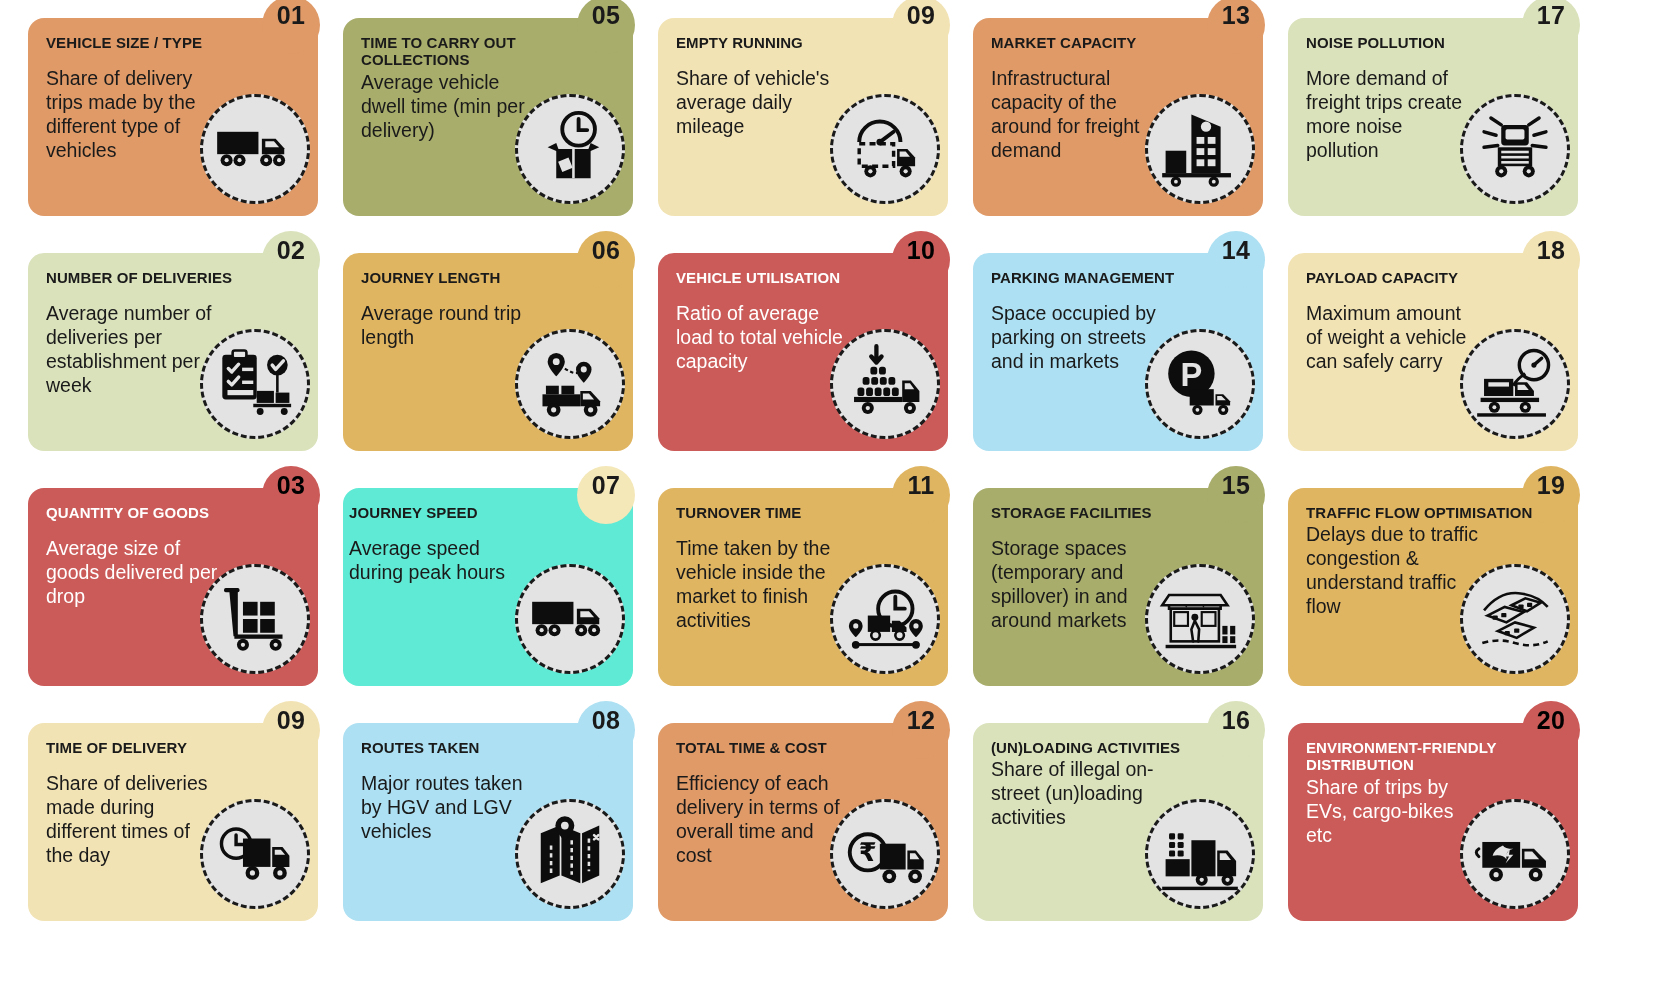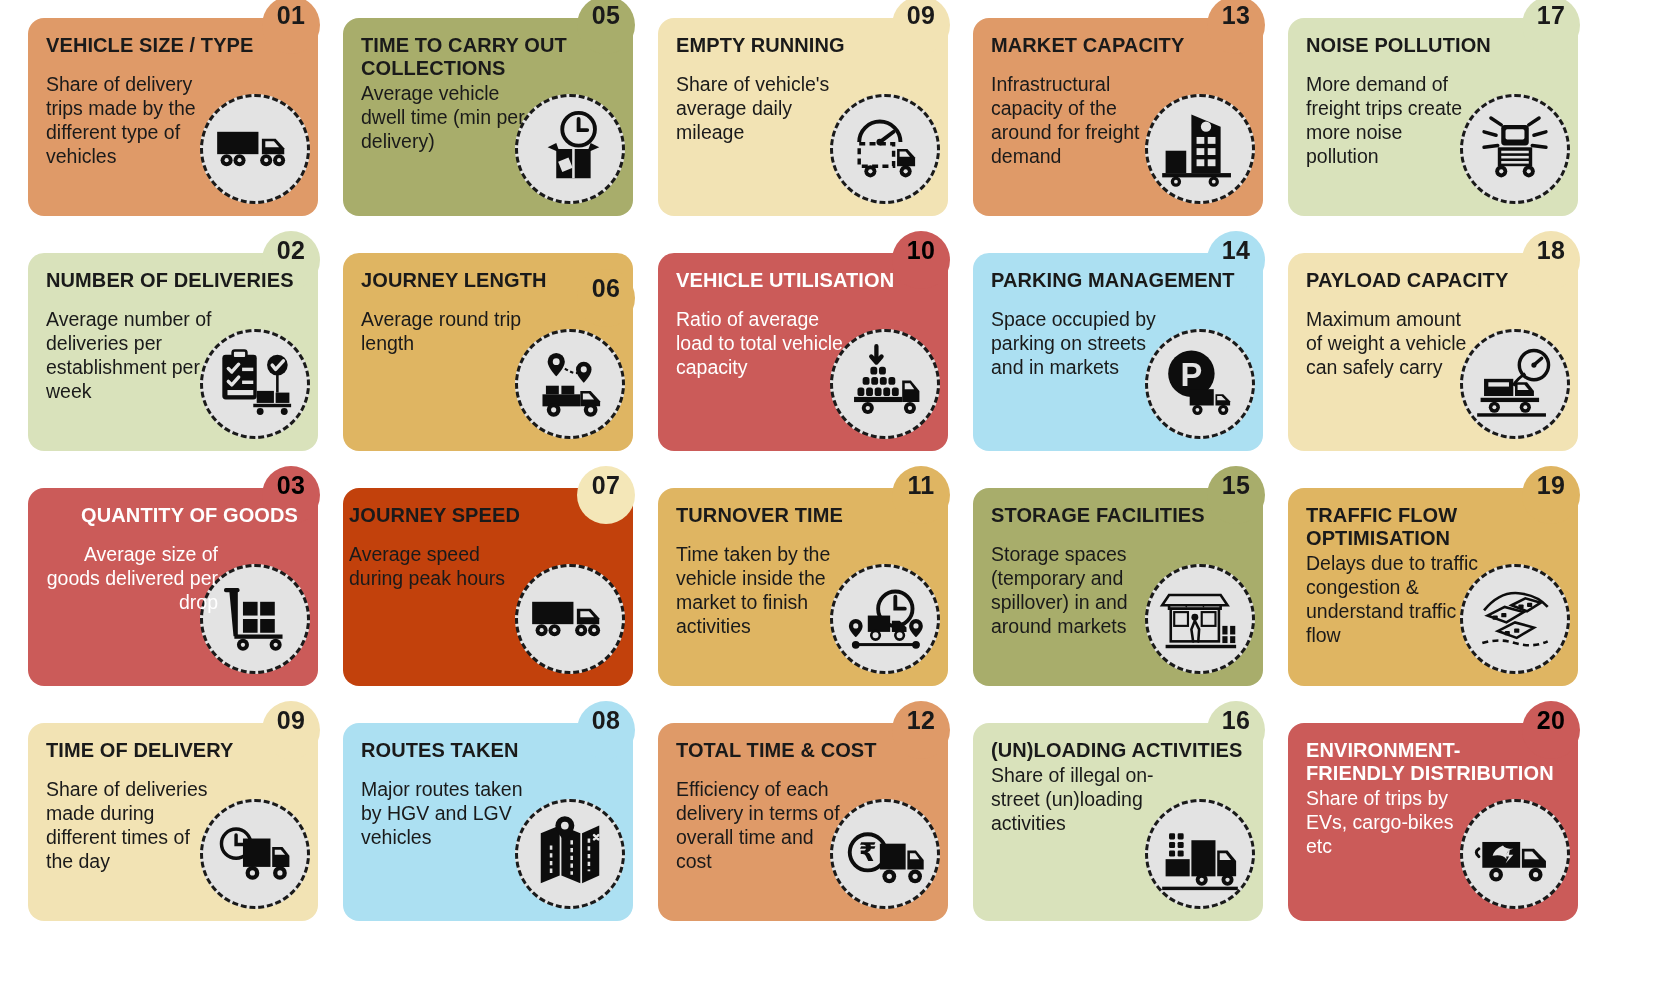--- a/index.html
+++ b/index.html
@@ -54,21 +54,21 @@
   .badge span {
     font-size: 25px;
     font-weight: bold;
     line-height: 1;
     padding-top: 7px;
     letter-spacing: 0.3px;
   }
   .card-title {
     position: relative;
     z-index: 3;
-    font-size: 20px;
+    font-size: 15px;
     font-weight: bold;
     line-height: 1.16;
     letter-spacing: 0.1px;
     margin: 0 0 0 0;
     max-width: 252px;
   }
   .card-body {
     position: relative;
     z-index: 3;
     margin-top: 16px;
@@ -250,21 +250,21 @@
               <rect x="74" y="60" width="16" height="12" fill="#0d0d0d"></rect>
               <rect x="48" y="73" width="44" height="4" fill="#0d0d0d"></rect>
               <circle cx="56" cy="82" r="4" fill="#0d0d0d"></circle>
               <circle cx="84" cy="82" r="4" fill="#0d0d0d"></circle>
             </svg>
           </div>
         </div>
       </div>
       <div>
         <div class="card dark" style="background: rgb(223, 181, 98);">
-          <div class="badge" style="background: rgb(223, 181, 98); margin-top: 38px;">
+          <div class="badge" style="background: rgb(223, 181, 98);">
             <span>06</span>
           </div>
           <div class="card-title">JOURNEY LENGTH</div>
           <div class="card-body">Average round trip length</div>
           <div class="icon-wrap">
             <svg width="86" height="86" viewBox="0 0 100 100" aria-hidden="true">
               <path d="M34 14 a10 10 0 0 1 10 10 c0 7 -10 17 -10 17 s-10 -10 -10 -17 a10 10 0 0 1 10 -10z" fill="#0d0d0d"></path>
               <circle cx="34" cy="24" r="4" fill="#e3e3e3"></circle>
               <path d="M66 24 a9 9 0 0 1 9 9 c0 6.5 -9 15.5 -9 15.5 s-9 -9 -9 -15.5 a9 9 0 0 1 9 -9z" fill="#0d0d0d"></path>
               <circle cx="66" cy="33" r="3.5" fill="#e3e3e3"></circle>
@@ -359,21 +359,21 @@
               <circle cx="26" cy="77" r="6.5" fill="#0d0d0d"></circle>
               <circle cx="62" cy="77" r="6.5" fill="#0d0d0d"></circle>
               <circle cx="26" cy="77" r="2.3" fill="#e3e3e3"></circle>
               <circle cx="62" cy="77" r="2.3" fill="#e3e3e3"></circle>
               <rect x="6" y="84" width="80" height="4" fill="#0d0d0d"></rect>
             </svg>
           </div>
         </div>
       </div>
       <div>
-        <div class="card light" style="background: rgb(203, 91, 89); text-align: right;">
+        <div class="card light" style="background: rgb(203, 91, 89);">
           <div class="badge" style="background: rgb(203, 91, 89);">
             <span>03</span>
           </div>
           <div class="card-title">QUANTITY OF GOODS</div>
           <div class="card-body">Average size of goods delivered per drop</div>
           <div class="icon-wrap">
             <svg width="86" height="86" viewBox="0 0 100 100" aria-hidden="true">
               <path d="M20 16 h10 v54 h-5 z" fill="#0d0d0d"></path>
               <rect x="14" y="14" width="18" height="5" rx="2" fill="#0d0d0d"></rect>
               <rect x="36" y="30" width="17" height="16" fill="#0d0d0d"></rect>
@@ -383,21 +383,21 @@
               <rect x="26" y="68" width="56" height="5" fill="#0d0d0d"></rect>
               <circle cx="36" cy="80" r="7" fill="#0d0d0d"></circle>
               <circle cx="74" cy="80" r="7" fill="#0d0d0d"></circle>
               <circle cx="36" cy="80" r="2.5" fill="#e3e3e3"></circle>
               <circle cx="74" cy="80" r="2.5" fill="#e3e3e3"></circle>
             </svg>
           </div>
         </div>
       </div>
       <div>
-        <div class="card dark" style="background: #c2410c; padding-left: 6px;">
+        <div class="card dark" style="background: #5eead4; padding-left: 6px;">
           <div class="badge" style="background: rgb(244, 231, 184);">
             <span>07</span>
           </div>
           <div class="card-title">JOURNEY SPEED</div>
           <div class="card-body">Average speed during peak hours</div>
           <div class="icon-wrap">
             <svg width="86" height="86" viewBox="0 0 100 100" aria-hidden="true">
               <rect x="6" y="30" width="48" height="26" fill="#0d0d0d"></rect>
               <path d="M58 38 h16 l10 11 v7 H58z" fill="#0d0d0d"></path>
               <path d="M62 41 h10 l6 7 h-16z" fill="#e3e3e3"></path>

